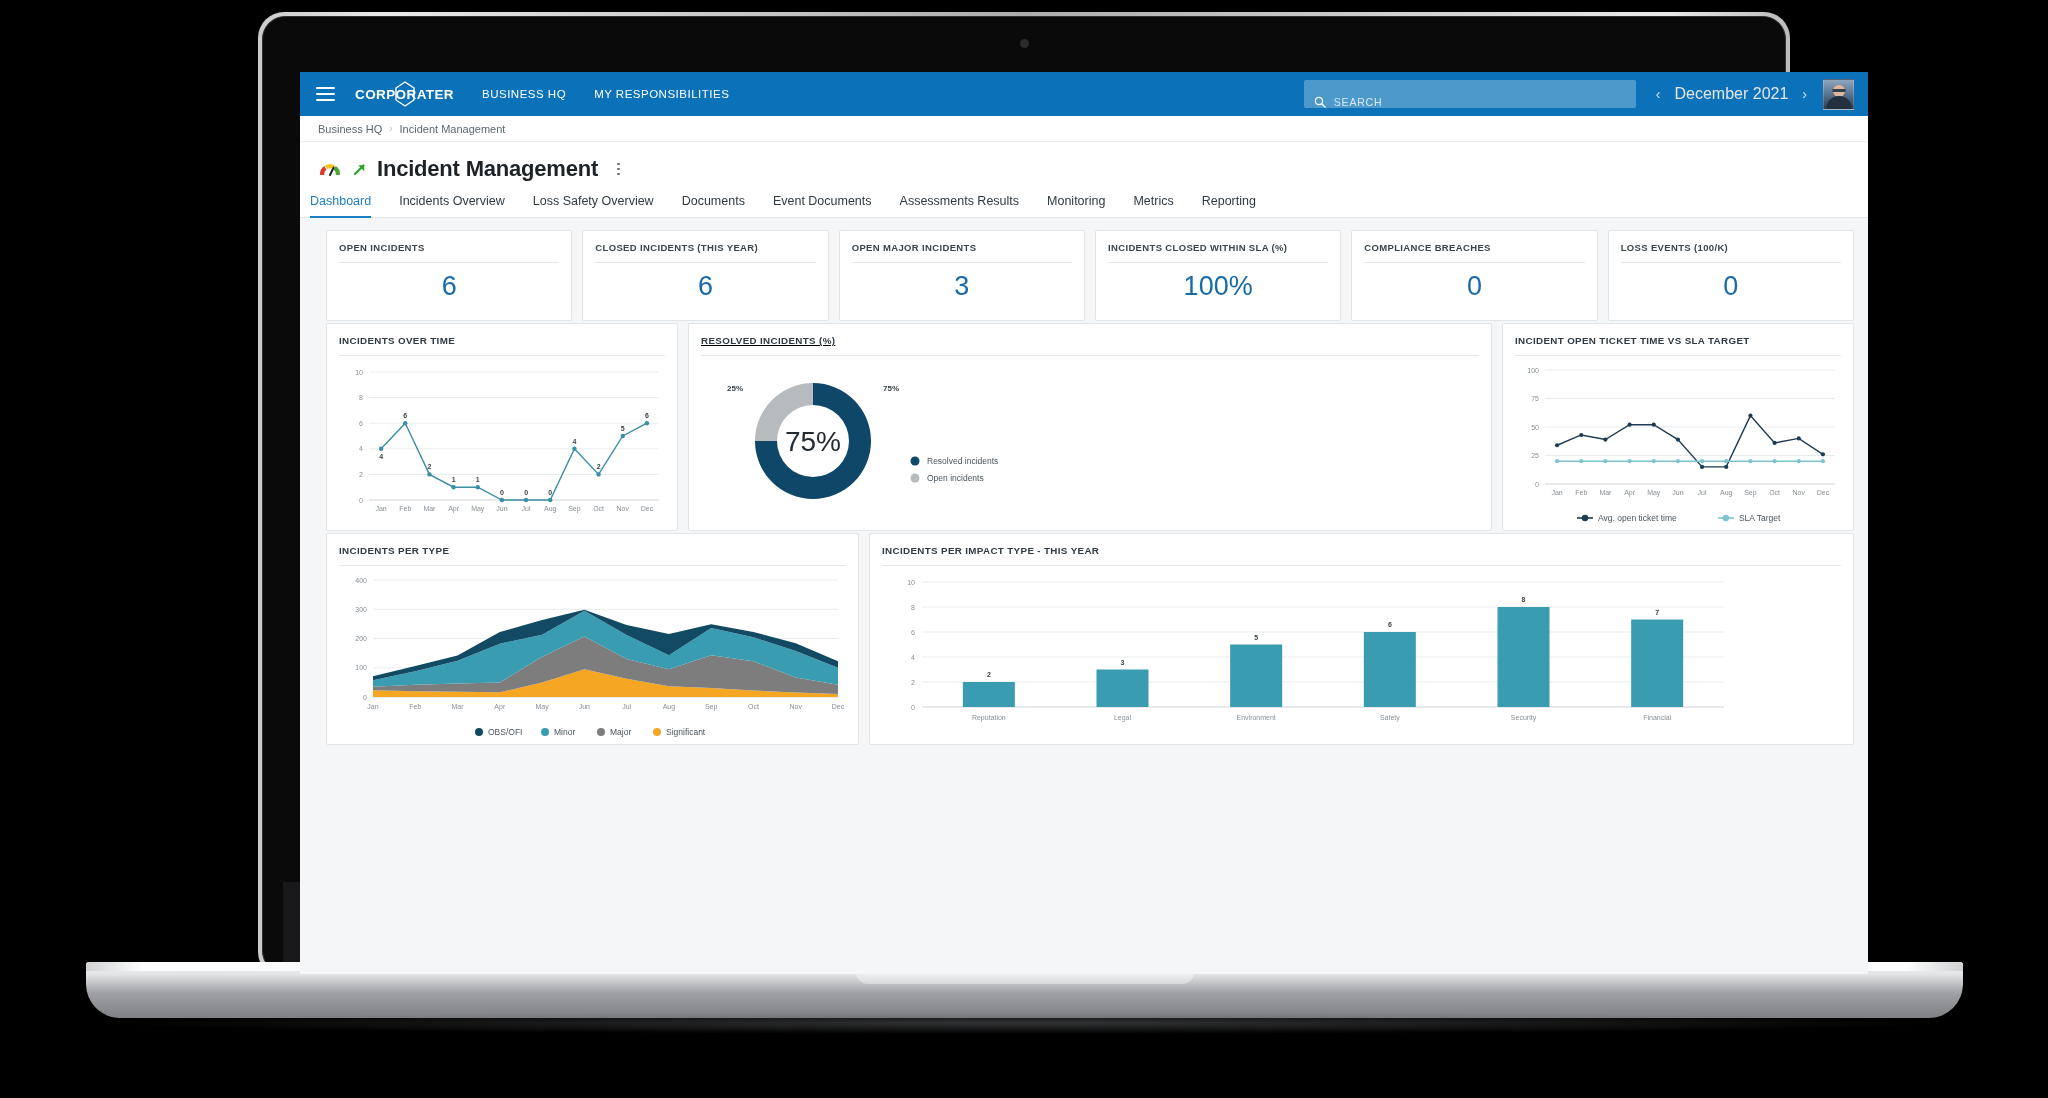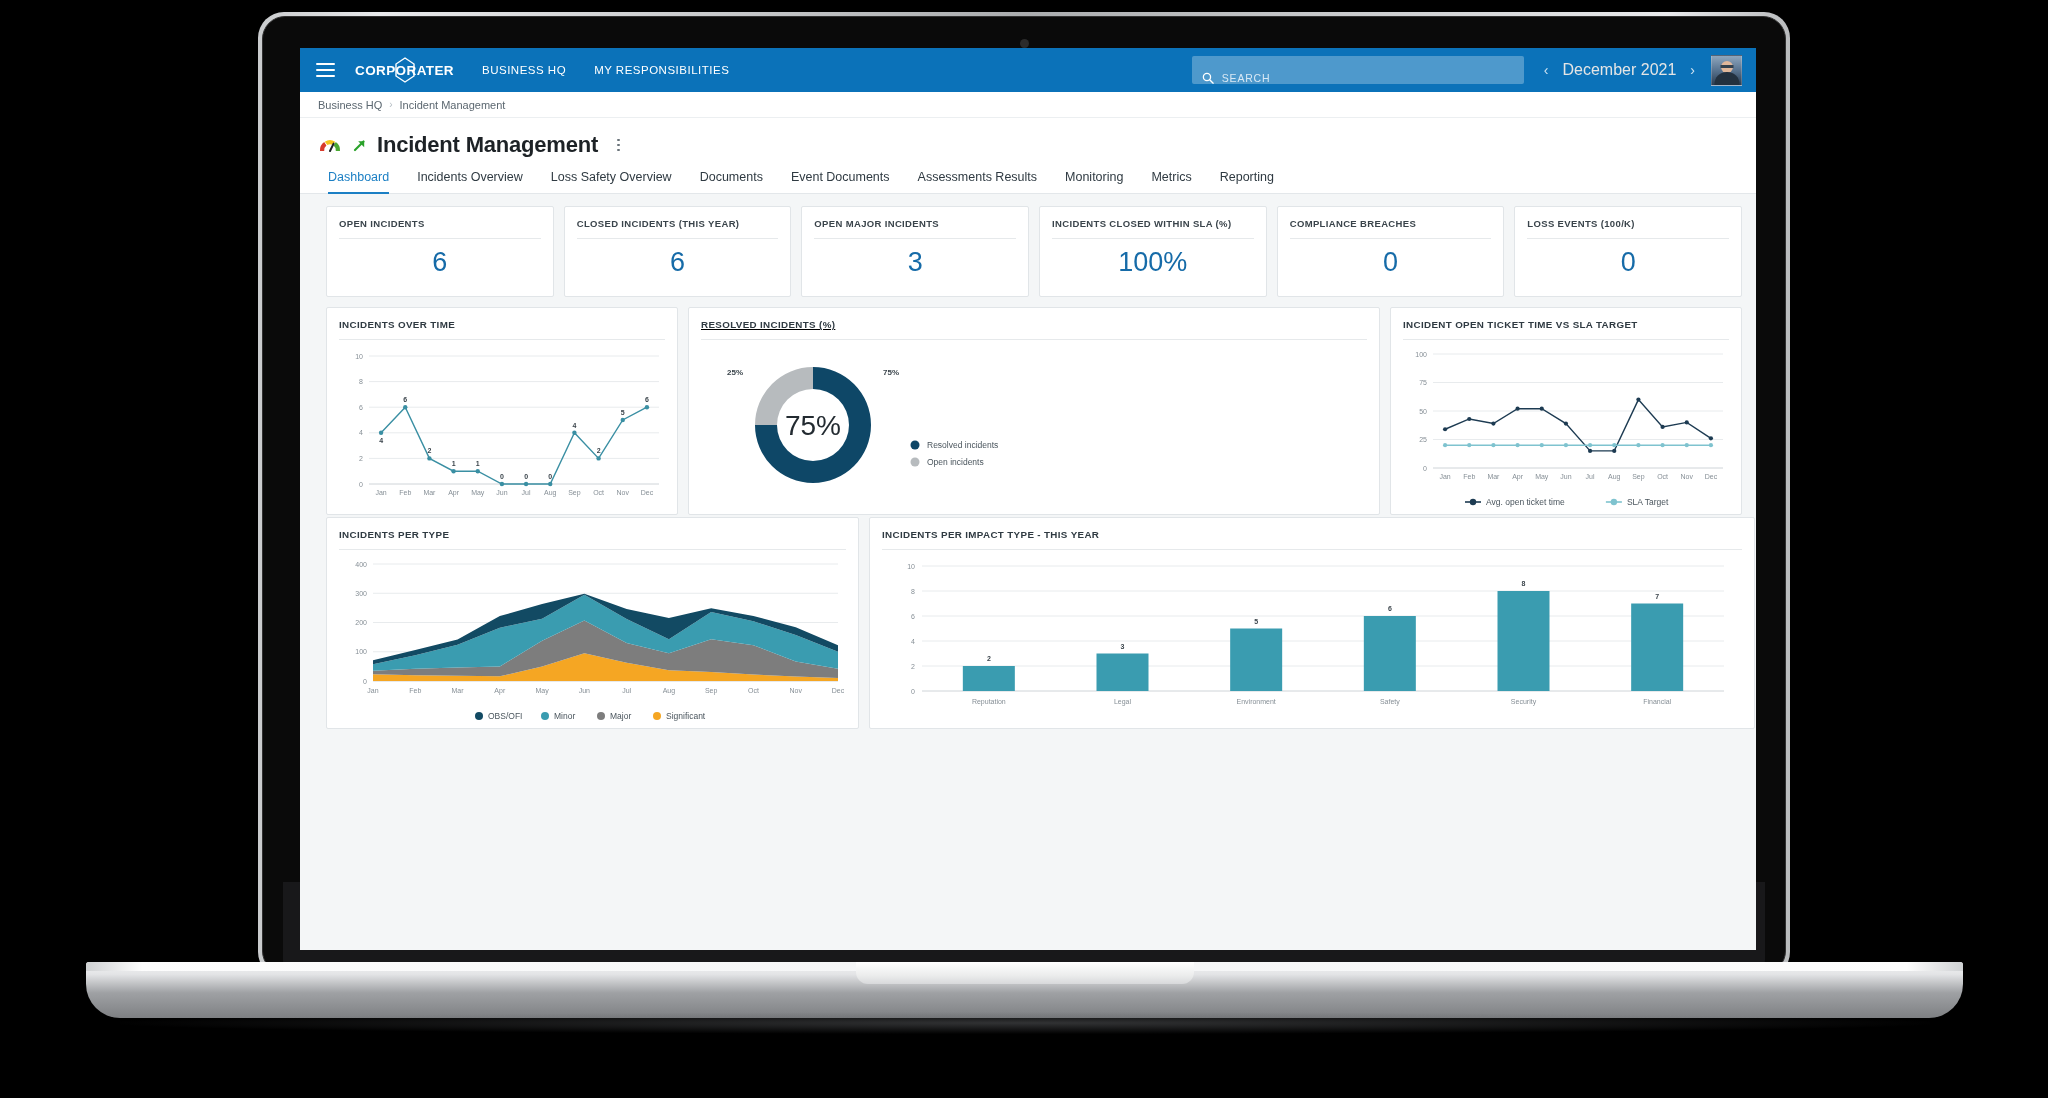--- a/index.html
+++ b/index.html
@@ -30,22 +30,22 @@
   }
   .cam-dot {
     position: absolute;
     left: 1020px; top: 39px;
     width: 9px; height: 9px;
     border-radius: 50%;
     background: #2b2b2b;
   }
   .screen {
     position: absolute;
-    left: 300px; top: 48px;
-    width: 1456px; height: 902px;
+    left: 300px; top: 72px;
+    width: 1568px; height: 902px;
     background: #ffffff;
     overflow: hidden;
   }
   .laptop-lowerlip {
     position: absolute;
     left: 283px; top: 882px;
     width: 1482px; height: 92px;
     background: #18181a;
     border-radius: 0 0 14px 14px;
   }
@@ -138,21 +138,21 @@
 
   
   .title-row { display:flex; align-items:center; gap:10px; padding: 14px 0 6px 18px; }
   .gauge-ico { width:24px; height:16px; }
   .arrow-ico { width:15px; height:15px; }
   .page-title { font-size: 22px; font-weight: bold; color:#1d2226; letter-spacing:-.2px; }
   .kebab { display:flex; flex-direction:column; gap:2.5px; margin-left:6px; cursor:pointer; padding: 4px 3px;}
   .kebab i { width:2.5px; height:2.5px; background:#6a737a; border-radius:50%; display:block; }
 
   
-  .tabs { display:flex; gap:0; padding-left:28px; border-bottom:1px solid #e3e7ea; }
+  .tabs { display:flex; gap:0; padding-left:10px; border-bottom:1px solid #e3e7ea; }
   .tab {
     font-size: 12.5px; color:#2f3a42; padding: 6px 16px 9px 0; margin-right: 12px;
     cursor:pointer; position:relative; white-space:nowrap;
   }
   .tab.active { color:#1b7fc4; }
   .tab.active:after {
     content:""; position:absolute; left:0; right:16px; bottom:-1px; height:2px; background:#1b7fc4;
   }
 
   
@@ -160,21 +160,21 @@
 
   .kpi-row { display:flex; gap: 10px; }
   .kpi-card {
     flex: 1; background:#fff; border:1px solid #e1e5e8; border-radius:2px;
     padding: 11px 12px 10px 12px; height: 91px;
   }
   .kpi-title { font-size: 9.5px; font-weight:bold; color:#3a444b; letter-spacing:.35px; text-transform:uppercase; }
   .kpi-rule { height:1px; background:#e6e9eb; margin: 9px 0 0 0; }
   .kpi-value { text-align:center; font-size: 27px; color:#166ba8; font-weight:400; margin-top: 8px; }
 
-  .mid-row { display:flex; gap:10px; margin-top: 10px; }
+  .mid-row { display:flex; gap:10px; margin-top: 2px; }
   .card {
     background:#fff; border:1px solid #e1e5e8; border-radius:2px; padding: 11px 12px;
   }
   .card-title { font-size: 9.8px; font-weight:bold; color:#2f3a42; letter-spacing:.35px; text-transform:uppercase; }
   .card-rule { height:1px; background:#e6e9eb; margin: 9px 0 0 0; }
 
   .c-incidents-time { width: 352px; height: 208px; }
   .c-resolved      { width: 352px; height: 208px; flex:1;text-decoration:underline; }
   .c-sla           { width: 352px; height: 208px; }
 

